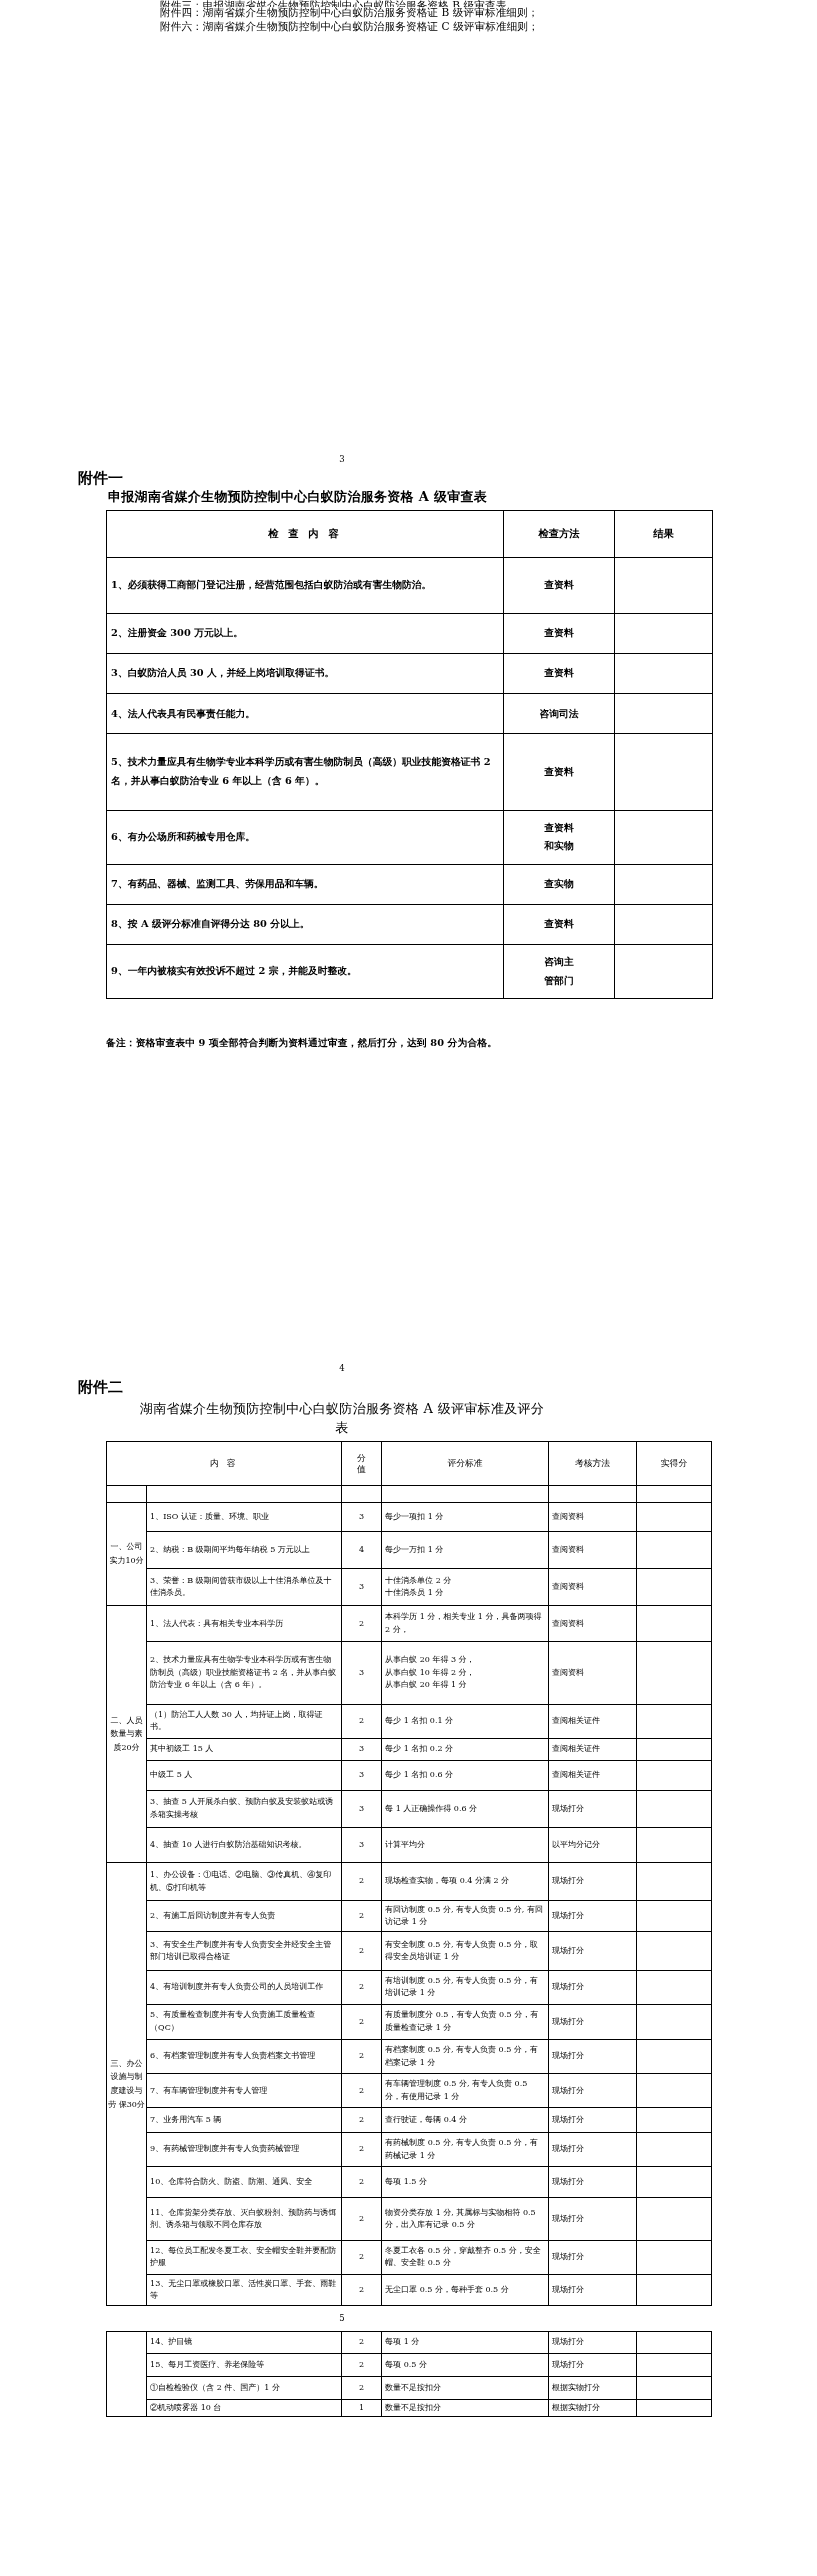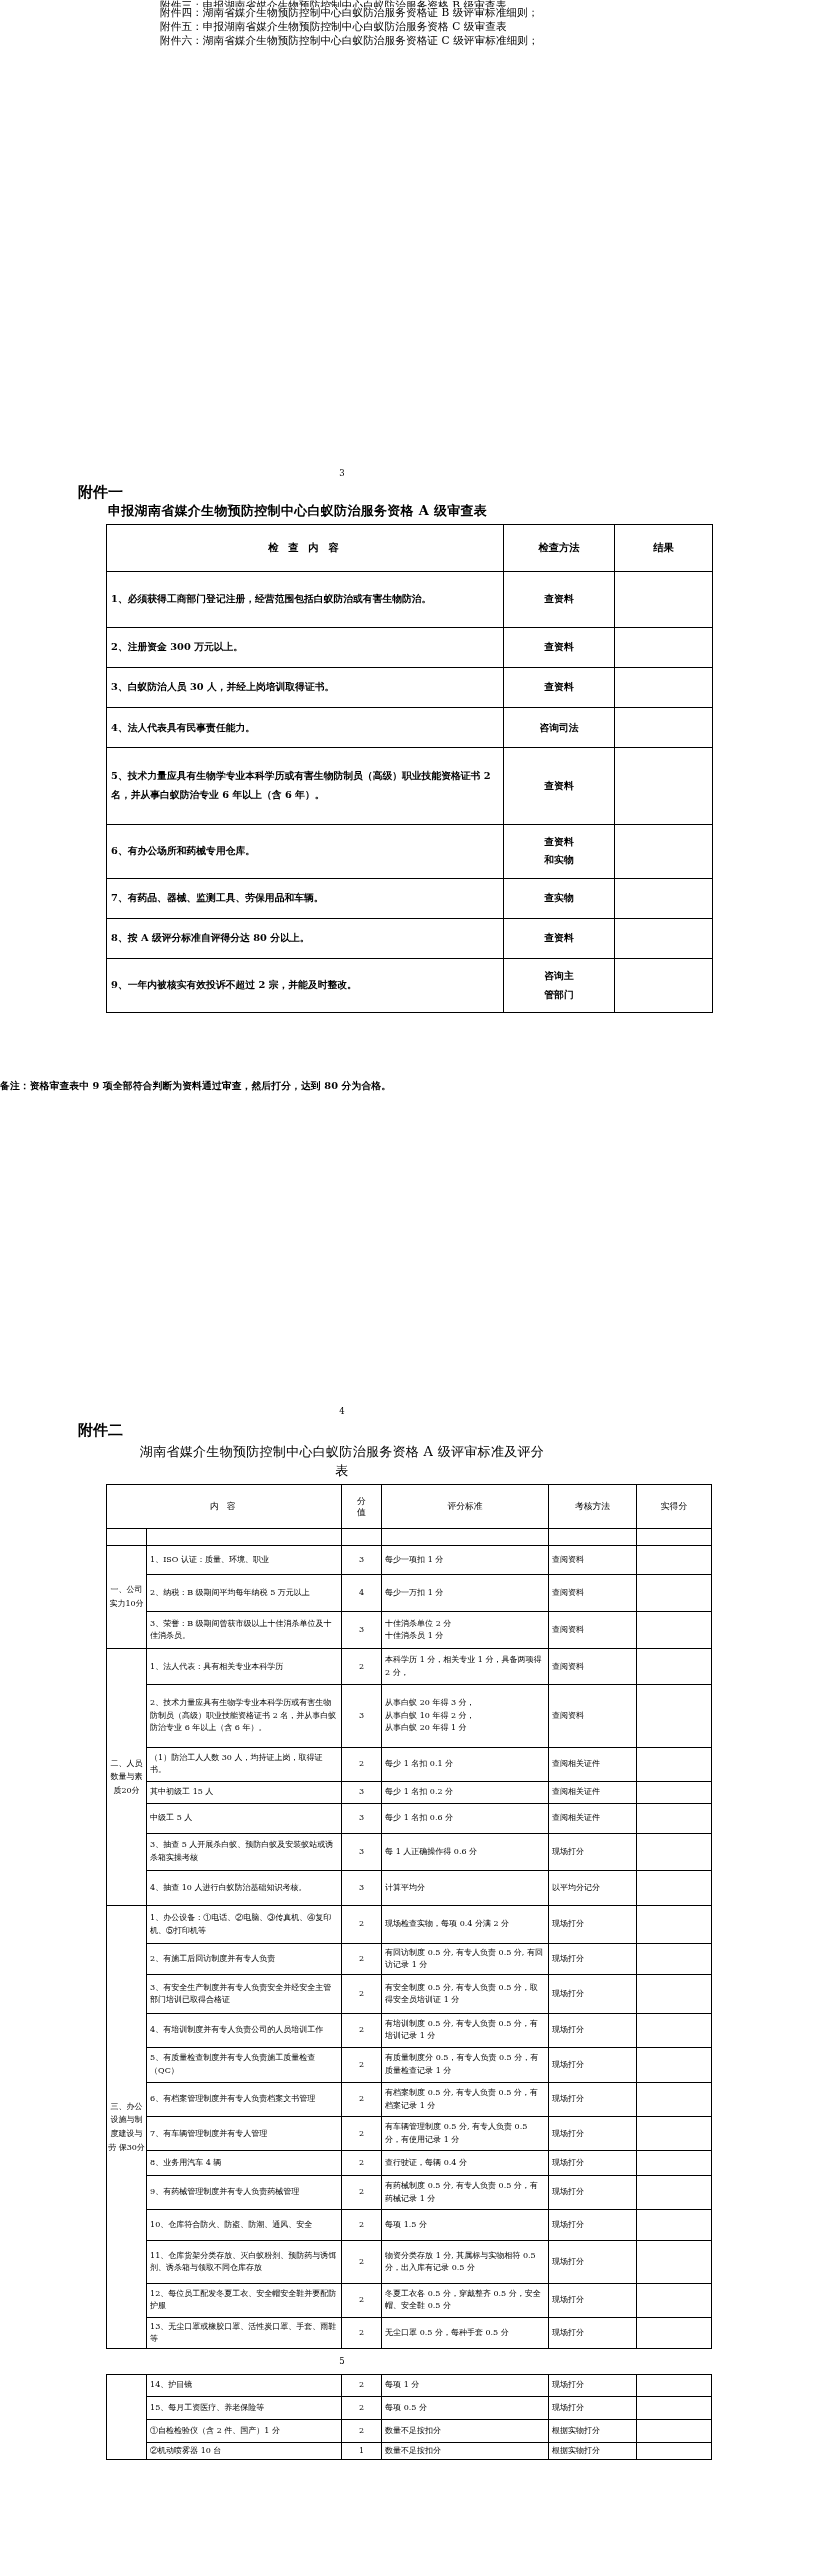--- a/index.html
+++ b/index.html
@@ -96,23 +96,23 @@
     font-size: 10.3px;
   }
   .tbl-a .hdr.narrow { letter-spacing: 0px; }
   .tbl-a .center { text-align: center; letter-spacing: 0; }
   .tbl-a td.content { text-align: left; }
 
   .note {
     font-size: 9.8px;
     font-weight: bold;
     line-height: 1;
+    padding-left: 106px;
     height: 13.4px;
     letter-spacing: 0.1px;
-    margin-top: 29px;
   }
 
   
   .tbl-b {
     width: 605px;
     margin: 0 0 0 106px;
   }
   .tbl-b td {
     border: 0.6px solid #000;
     font-size: 8px;
@@ -142,21 +142,20 @@
   .spacer-row td { height: 11.3px; border-left: 0.6px solid #000; border-right: 0.6px solid #000; }
 </style>
 </head>
 <body>
 
 <div class="page">
 
   <div class="attach-list">
     <div class="attach-line first">附件三：申报湖南省媒介生物预防控制中心白蚁防治服务资格 B 级审查表</div>
     <div class="attach-line">附件四：湖南省媒介生物预防控制中心白蚁防治服务资格证 B 级评审标准细则；</div>
-    <div class="attach-line">附件五：申报湖南省媒介生物预防控制中心白蚁防治服务资格 C 级审查表</div>
     <div class="attach-line">附件六：湖南省媒介生物预防控制中心白蚁防治服务资格证 C 级评审标准细则；</div>
   </div>
 
   <div class="gap" style="height:420px"></div>
 
   <div class="page-number">3</div>
 
   <div class="gap" style="height:4.1px"></div>
 
   <div class="section-label">附件一</div>
@@ -392,21 +391,21 @@
         <td class="c"></td>
       </tr>
       <tr>
         <td class="l" style="height:29px">7、有车辆管理制度并有专人管理</td>
         <td class="c">2</td>
         <td class="l">有车辆管理制度 0.5 分, 有专人负责 0.5 分，有使用记录 1 分</td>
         <td class="l">现场打分</td>
         <td class="c"></td>
       </tr>
       <tr>
-        <td class="l" style="height:19.6px">8、业务用汽车 4 辆</td>
+        <td class="l" style="height:19.6px">7、业务用汽车 5 辆</td>
         <td class="c">2</td>
         <td class="l">查行驶证，每辆 0.4 分</td>
         <td class="l">现场打分</td>
         <td class="c"></td>
       </tr>
       <tr>
         <td class="l" style="height:29px">9、有药械管理制度并有专人负责药械管理</td>
         <td class="c">2</td>
         <td class="l">有药械制度 0.5 分, 有专人负责 0.5 分，有药械记录 1 分</td>
         <td class="l">现场打分</td>

